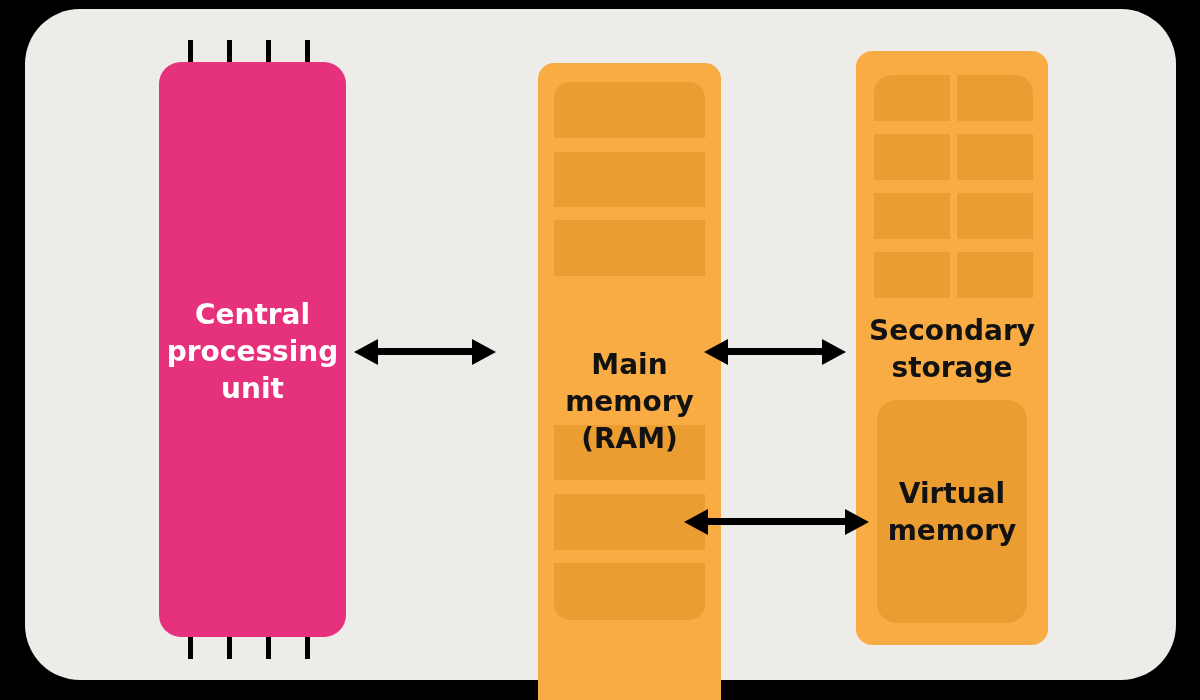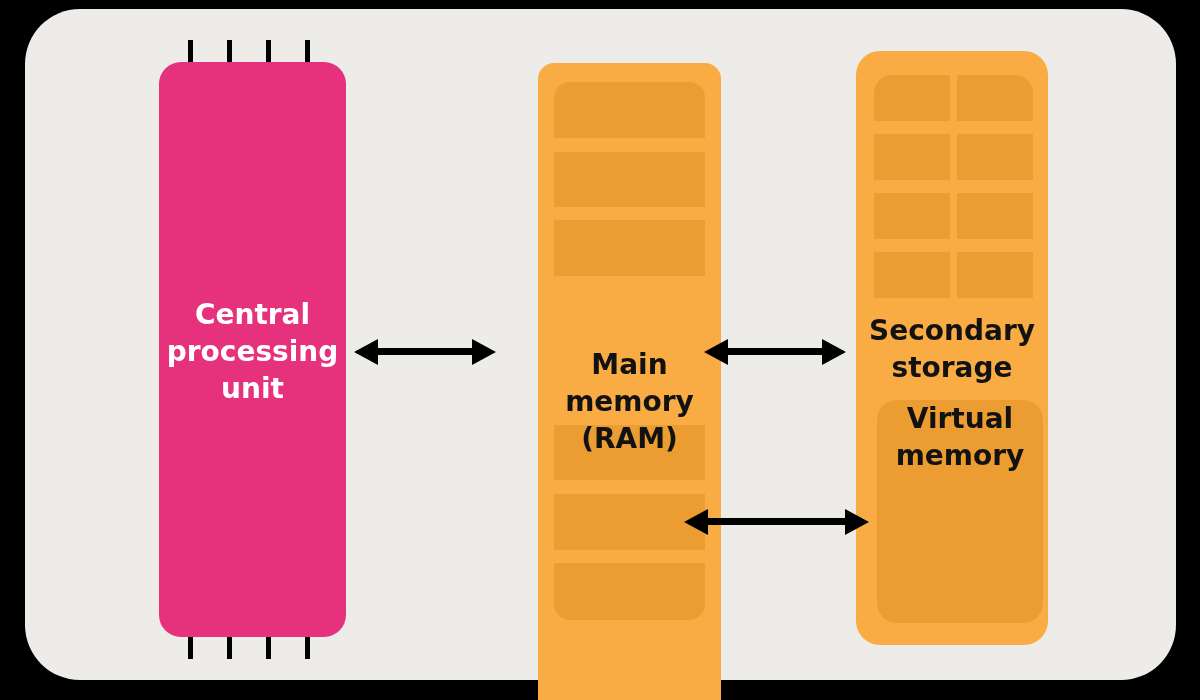--- a/index.html
+++ b/index.html
@@ -65,43 +65,43 @@
     display: flex; align-items: center; justify-content: center;
     color: var(--label_text, #121212);
     font-size: 28px; font-weight: bold; line-height: 37px;
     text-align: center; white-space: pre-line;
   }
 
   
   .storage {
     left: 856px; top: 51px; width: 192px; height: 594px;
     background: var(--memory_fill, #F8AC43);
-    border-radius: 24px;
+    border-radius: 16px;
   }
   .cell-grid {
     position: absolute; left: 18px; top: 24px; width: 159px;
     display: grid;
     grid-template-columns: 76px 76px;
     grid-template-rows: repeat(4, 46px);
     column-gap: 7px; row-gap: 13px;
   }
   .cell { background: var(--memory_stripe, #EB9D31); }
   .cell.tl { border-top-left-radius: 18px; }
   .cell.tr { border-top-right-radius: 18px; }
   .storage-label {
     position: absolute; left: 0; top: 261px; width: 100%;
     color: var(--label_text, #121212);
     font-size: 28px; font-weight: bold; line-height: 37px;
     text-align: center; white-space: pre-line;
   }
   .vm {
-    position: absolute; left: 21px; top: 349px; width: 166px; height: 223px;
+    position: absolute; left: 21px; top: 349px; width: 150px; height: 223px;
     background: var(--memory_stripe, #EB9D31);
     border-radius: 20px;
-    display: flex; align-items: flex-start; justify-content: center;
+    display: flex; align-items: center; justify-content: center;
   }
   .vm-label {
     color: var(--label_text, #121212);
     font-size: 28px; font-weight: bold; line-height: 37px;
     text-align: center; white-space: pre-line;
   }
 
   
   .arrow {
     position: absolute; height: 7px;

